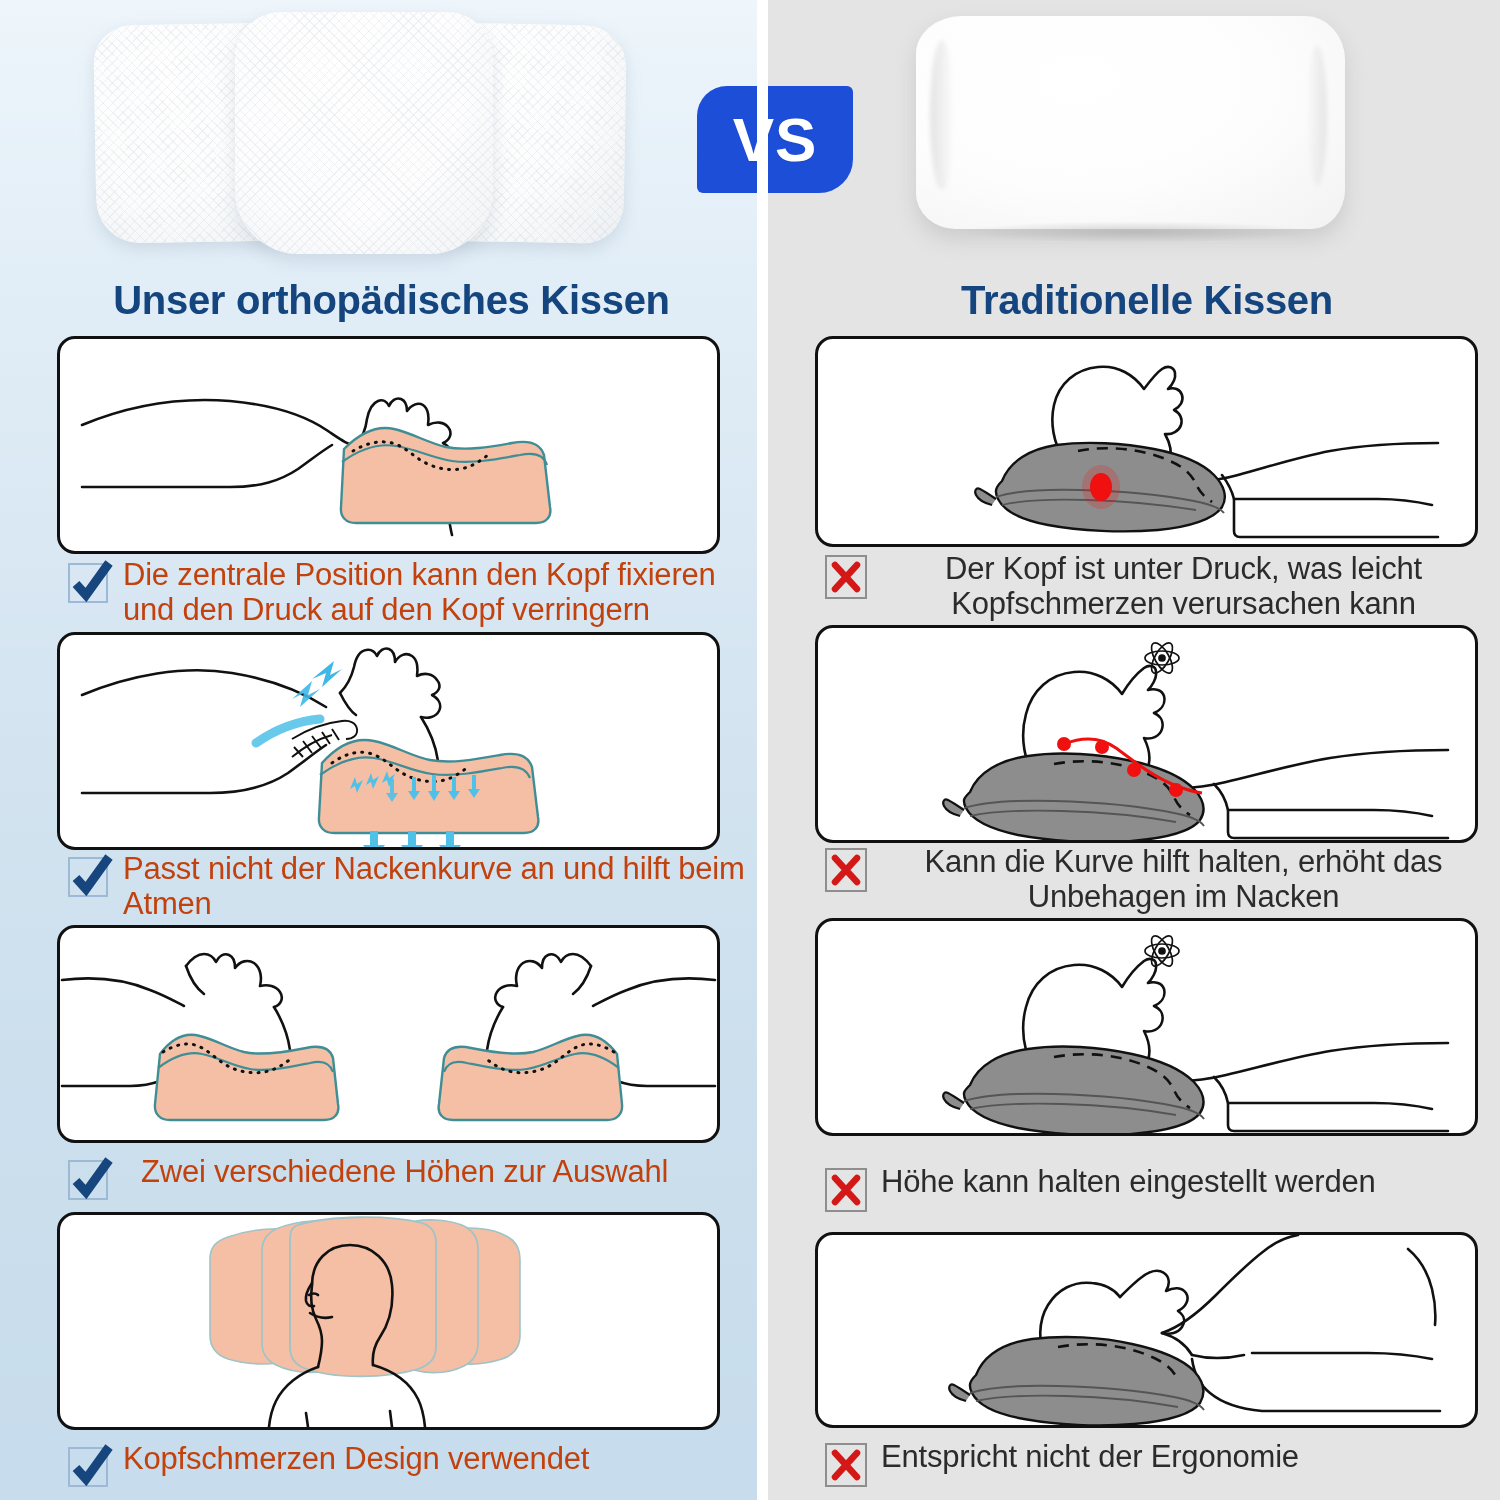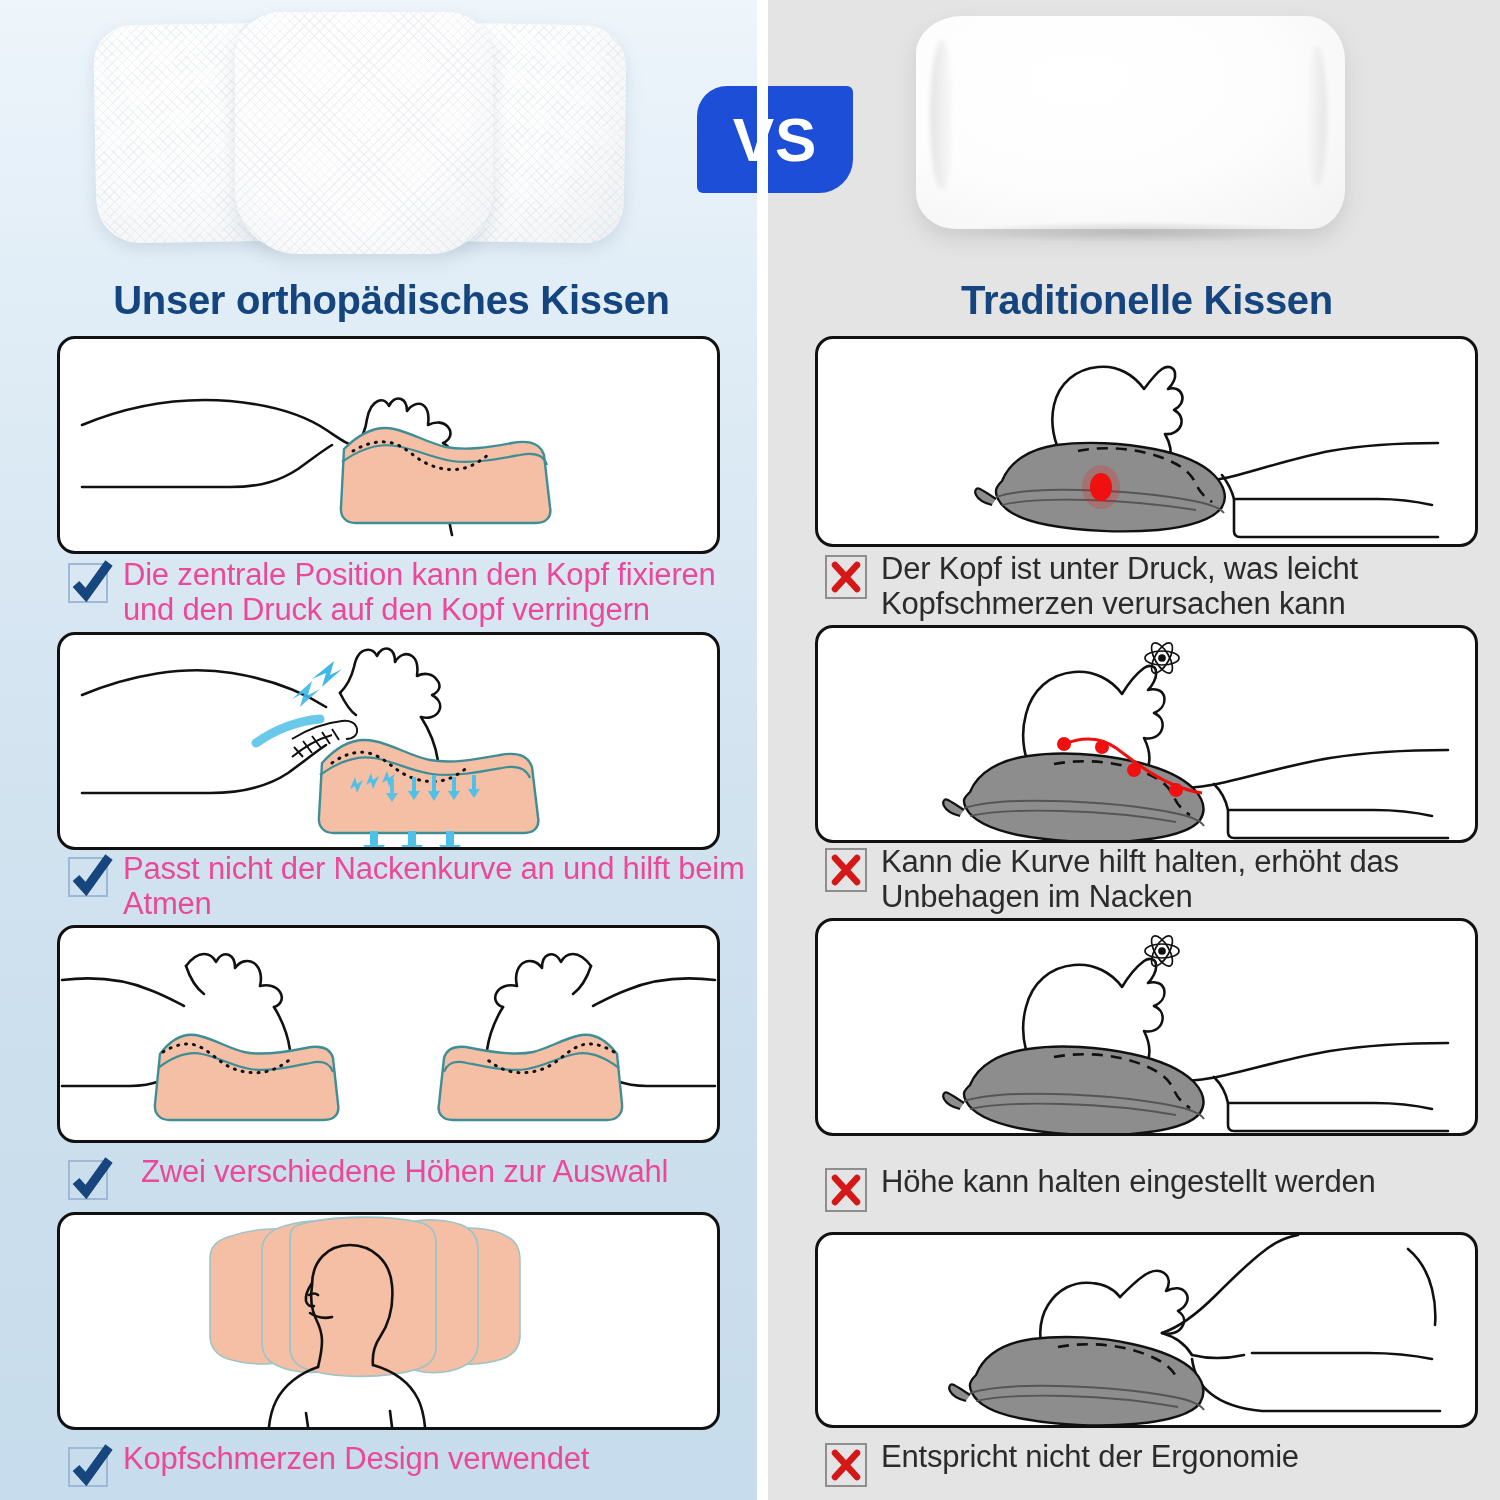--- a/index.html
+++ b/index.html
@@ -112,23 +112,23 @@
 
   
   .bullet{position:absolute;display:flex;align-items:flex-start;gap:13px;}
   .bullet .box{
     flex:0 0 auto;width:42px;height:42px;position:relative;margin-top:4px;
   }
   .bullet .box svg{position:absolute;left:-4px;top:-6px;width:52px;height:52px;overflow:visible;}
   .bullet .txt{
     font-size:31px;line-height:1.12;letter-spacing:-.2px;
   }
-  .bullet.good .txt{color:#ec4899;}
+  .bullet.good .txt{color:#c2410c;}
   .bullet.bad .txt{color:#2b2b2b;}
-  .bullet.bad{align-items:flex-start;}
+  .bullet.bad{align-items:flex-start;text-align:center;}
 </style>
 </head>
 <body>
 
 <div class="stage">
 
   <div class="col-bg left"></div>
   <div class="col-bg gap"></div>
   <div class="col-bg right"></div>
 

